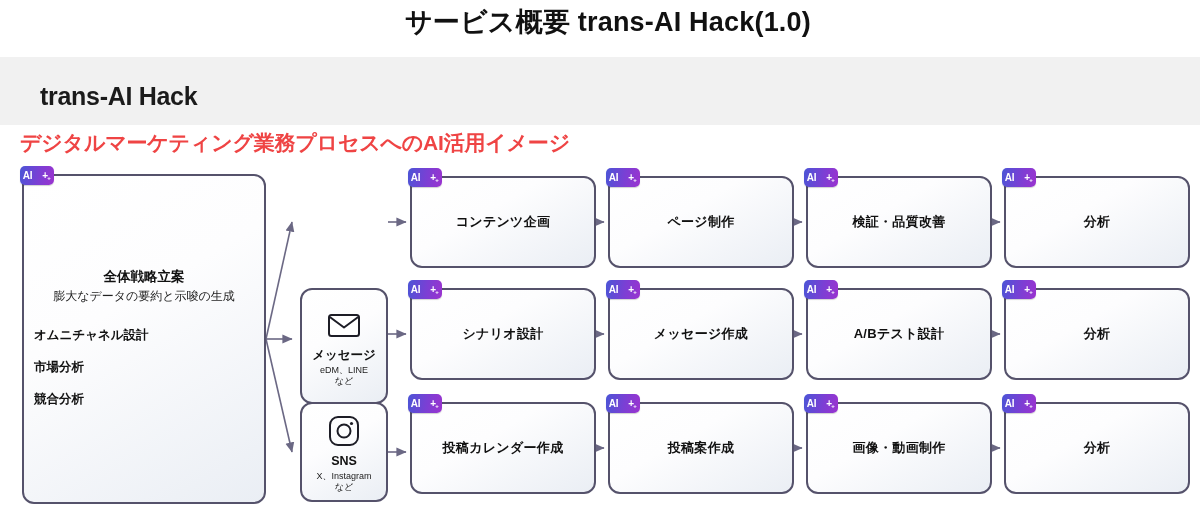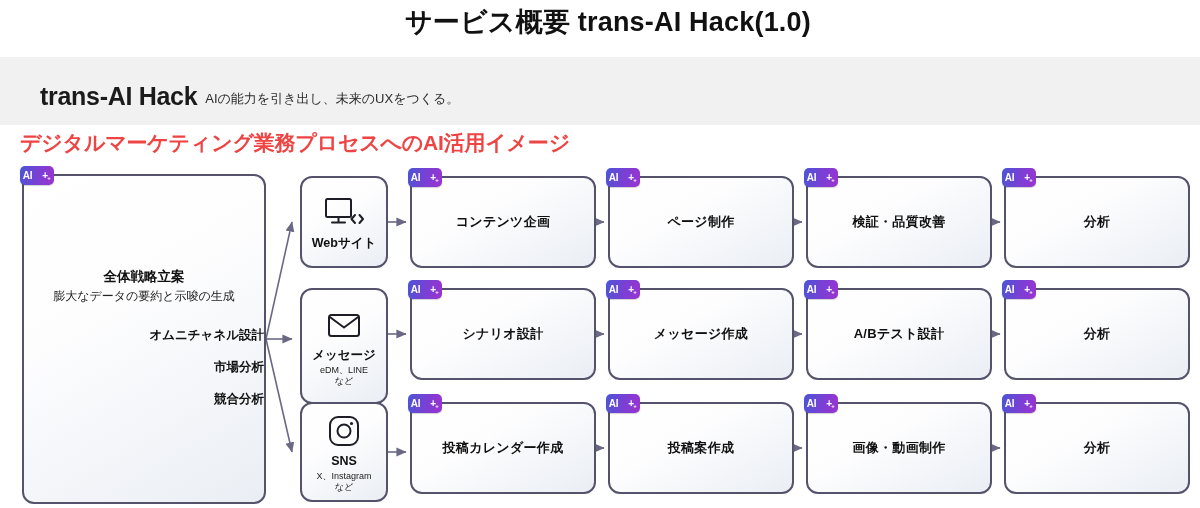--- a/index.html
+++ b/index.html
@@ -146,22 +146,22 @@
   .strategy-sub {
     font-size: 12px;
     font-weight: 400;
     color: #222222;
     line-height: 18px;
     margin-top: 1px;
   }
   .strategy-list {
     margin-top: 14px;
     width: 100%;
-    padding-left: 22px;
-    text-align: right;
+    padding-left: 10px;
+    text-align: left;
   }
   .strategy-item {
     font-size: 12.5px;
     font-weight: bold;
     color: #111111;
     line-height: 32px;
   }
 
   
   .channel-card {
@@ -214,21 +214,20 @@
 </head>
 <body>
 
 <div id="page">
 
   <div class="page-title">サービス概要 trans-AI Hack(1.0)</div>
 
   <div class="banner">
     <div class="banner-inner">
       <span class="banner-brand">trans-AI Hack</span>
-      <span class="banner-tagline">AIの能力を引き出し、未来のUXをつくる。</span>
     </div>
   </div>
 
   <div class="section-heading">デジタルマーケティング業務プロセスへのAI活用イメージ</div>
 
   <div class="diagram">
 
     <svg class="svg-layer" viewBox="0 0 1200 348" width="1200" height="348" xmlns="http://www.w3.org/2000/svg">
       <defs>
         <marker id="arw" markerWidth="7" markerHeight="7" refX="6" refY="3.2" orient="auto" markerUnits="strokeWidth">
@@ -275,31 +274,20 @@
       </div>
       <div class="strategy-title">全体戦略立案</div>
       <div class="strategy-sub">膨大なデータの要約と示唆の生成</div>
       <div class="strategy-list">
         <div class="strategy-item">オムニチャネル設計</div>
         <div class="strategy-item">市場分析</div>
         <div class="strategy-item">競合分析</div>
       </div>
     </div>
 
-    <div class="card channel-card" id="ch-web">
-      <span class="channel-icon">
-        <svg width="44" height="32" viewBox="0 0 44 32" xmlns="http://www.w3.org/2000/svg">
-          <rect x="4" y="2" width="25" height="18" rx="1.5" fill="none" stroke="#1d1d26" stroke-width="2"></rect>
-          <path d="M16.5,20 L16.5,25 M10,25.5 L23,25.5" stroke="#1d1d26" stroke-width="2" stroke-linecap="round"></path>
-          <path d="M33,18 L29.5,22 L33,26" fill="none" stroke="#1d1d26" stroke-width="2" stroke-linecap="round" stroke-linejoin="round"></path>
-          <path d="M37.5,18 L41,22 L37.5,26" fill="none" stroke="#1d1d26" stroke-width="2" stroke-linecap="round" stroke-linejoin="round"></path>
-        </svg>
-      </span>
-      <span class="channel-label">Webサイト</span>
-    </div>
 
     <div class="card channel-card" id="ch-msg">
 
       <span class="channel-icon">
         <svg width="36" height="28" viewBox="0 0 36 28" xmlns="http://www.w3.org/2000/svg">
           <rect x="3" y="4" width="30" height="21" rx="2.5" fill="#ffffff" stroke="#1d1d26" stroke-width="2"></rect>
           <path d="M4.5,6.5 L18,16.5 L31.5,6.5" fill="none" stroke="#1d1d26" stroke-width="2" stroke-linecap="round" stroke-linejoin="round"></path>
         </svg>
       </span>
       <span class="channel-label">メッセージ</span>

